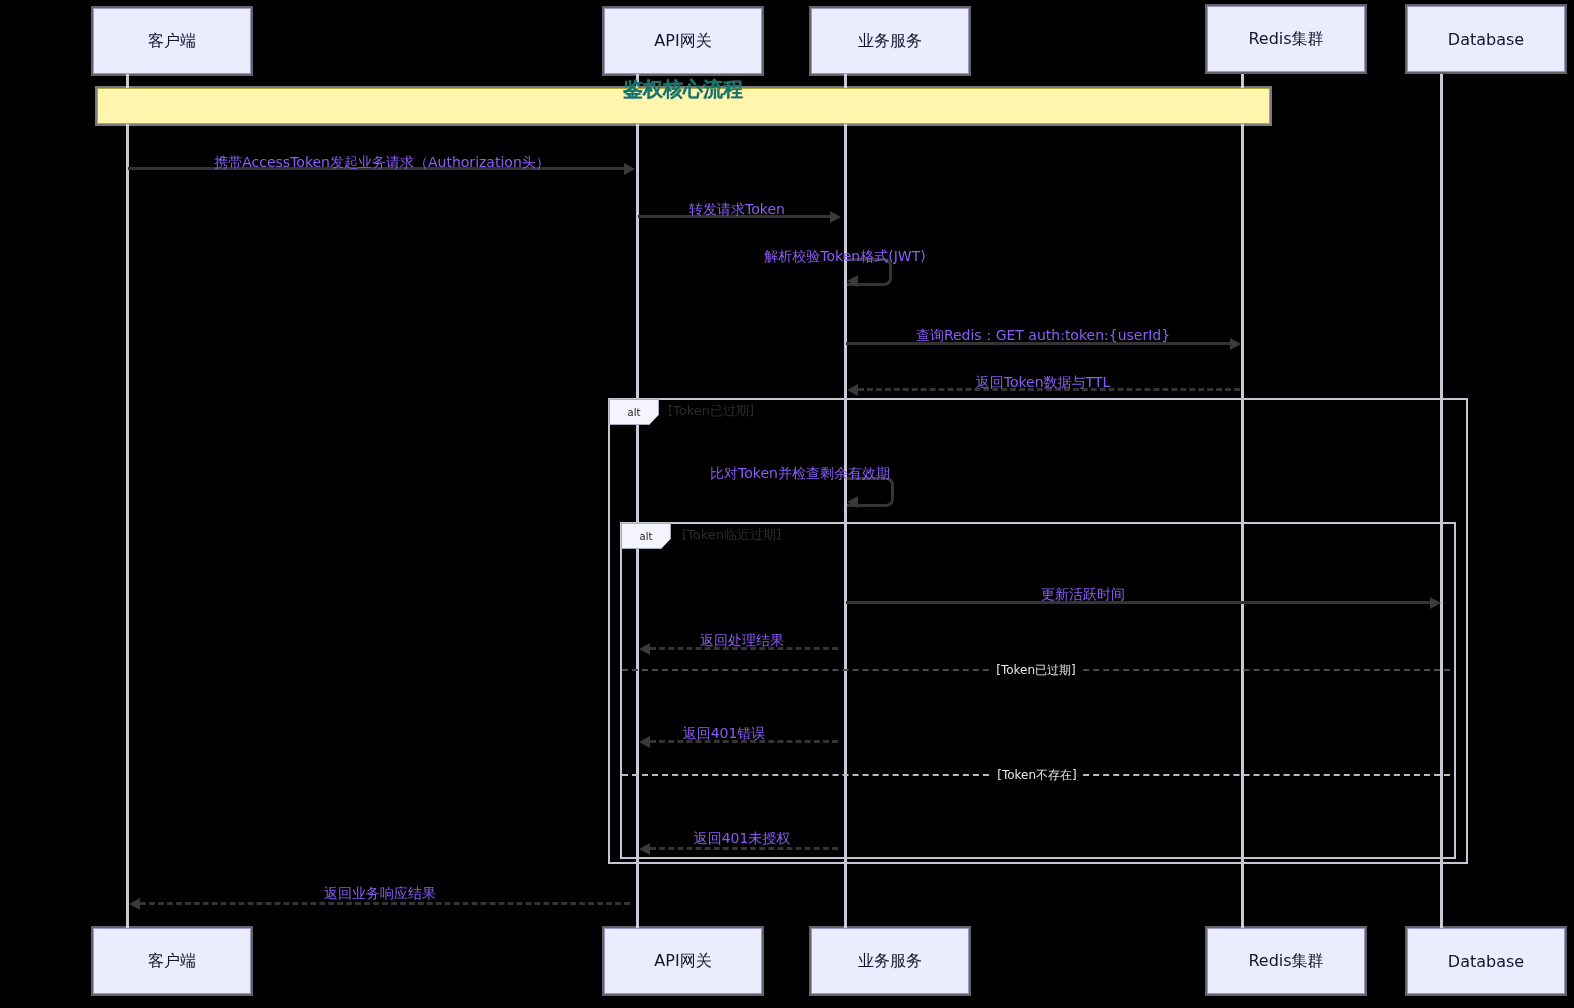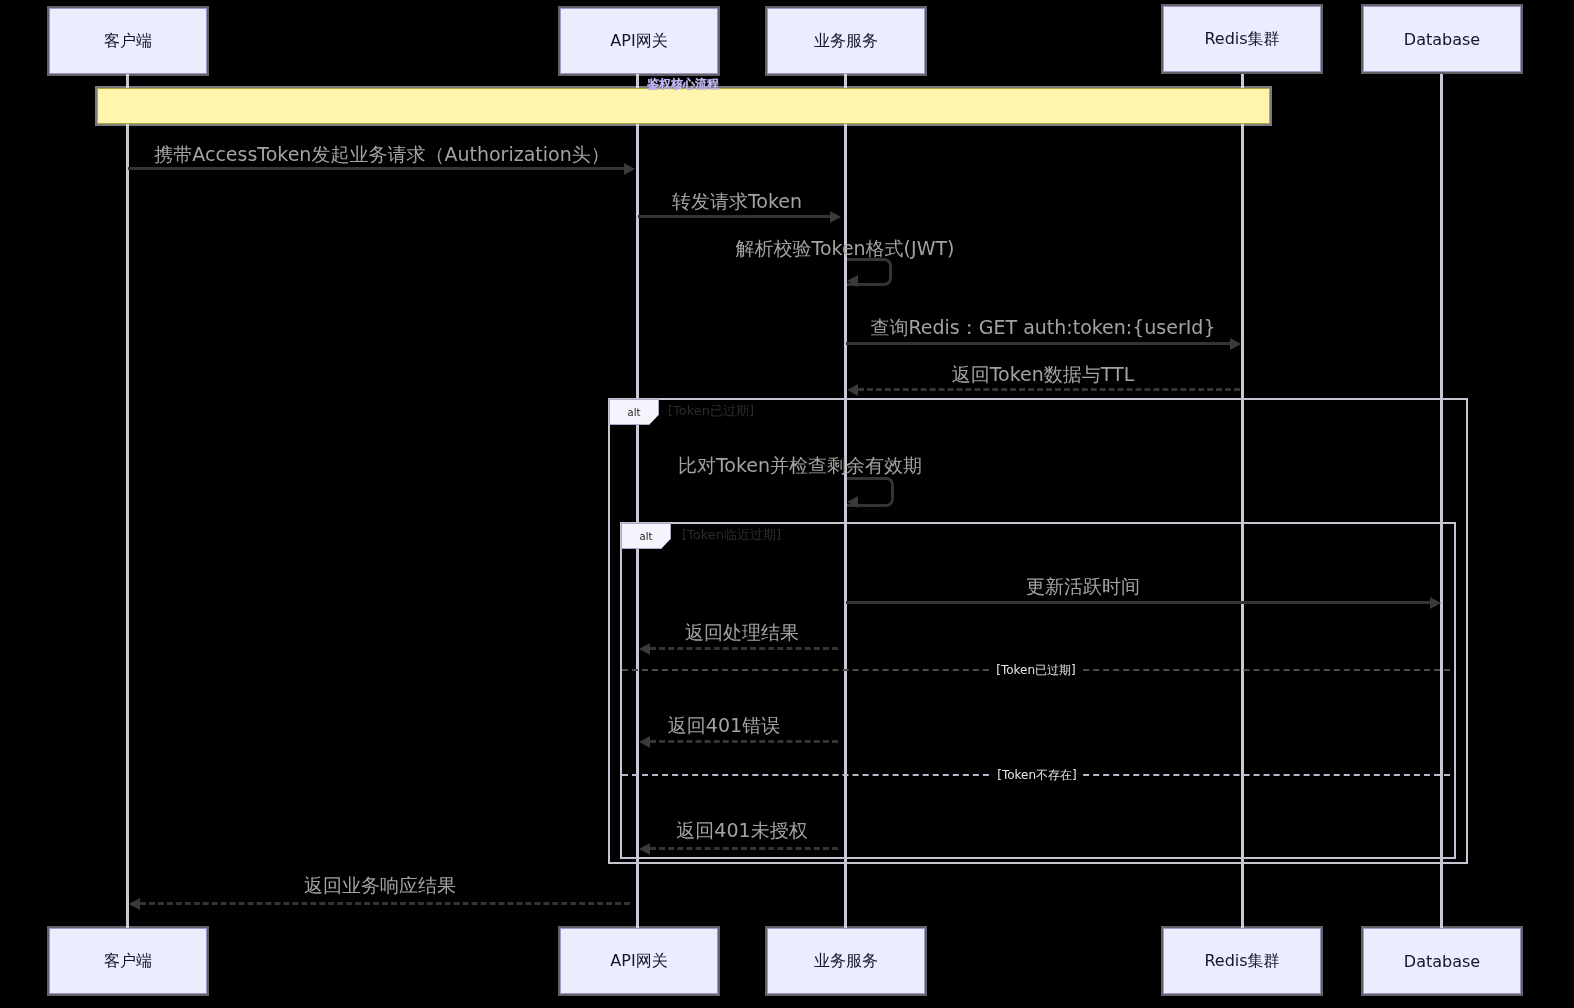--- a/index.html
+++ b/index.html
@@ -1,26 +1,26 @@
 <!DOCTYPE html>
 <html><head>
 <meta charset="utf-8">
 <style>
   html,body{margin:0;padding:0;background:#000;}
   #stage{position:relative;width:1574px;height:1008px;background:#000;overflow:hidden;
          font-family:"DejaVu Sans","Liberation Sans",sans-serif;}
   .actor{position:absolute;width:156px;height:64px;background:#ECECFF;border:1px solid #9A9AC4;
          box-shadow:0 0 0 2px rgba(215,215,232,.45);display:flex;align-items:center;justify-content:center;
-         font-size:16px;color:#14142a;z-index:3;}
+         font-size:16px;color:#14142a;z-index:3;margin-left:44px;}
   .life{position:absolute;top:74px;height:856px;width:3px;background:#C9C9D6;z-index:0;}
   .note{position:absolute;left:97px;top:88px;width:1171px;height:34px;background:#FFF5AD;
         border:1px solid #ABAB3C;box-shadow:0 0 0 2px rgba(222,222,234,.55);z-index:2;}
-  .note-title{position:absolute;left:683px;top:76px;transform:translateX(-50%);font-size:12px;font-weight:bold;
-        color:#c4b5fd;text-shadow:0 0 1px #8a8a8a;z-index:4;white-space:nowrap;}
-  .msg{position:absolute;transform:translateX(-50%);font-size:19px;color:#a3a3a3;white-space:nowrap;z-index:2;}
+  .note-title{position:absolute;left:683px;top:76px;transform:translateX(-50%);font-size:20px;font-weight:bold;
+        color:#0f766e;text-shadow:0 0 1px #8a8a8a;z-index:4;white-space:nowrap;}
+  .msg{position:absolute;transform:translateX(-50%);font-size:14px;color:#8b5cf6;white-space:nowrap;z-index:2;margin-top:12px;}
   .line{position:absolute;height:3px;background:#343434;z-index:1;}
   .dline{position:absolute;height:0;border-top:3px dashed #343434;z-index:1;}
   .ah-r{position:absolute;width:0;height:0;border-top:6px solid transparent;border-bottom:6px solid transparent;
         border-left:11px solid #3a3a3a;z-index:1;}
   .ah-l{position:absolute;width:0;height:0;border-top:6px solid transparent;border-bottom:6px solid transparent;
         border-right:11px solid #3a3a3a;z-index:1;}
   .selfloop{position:absolute;border:3px solid #343434;border-left:none;border-radius:0 8px 8px 0;z-index:1;}
   .altframe{position:absolute;border:2px solid #C6C6D2;background:transparent;z-index:1;}
   .alttag{position:absolute;width:48px;height:24px;background:#F4F4FC;border:1px solid #ABABC4;
           display:flex;align-items:center;justify-content:center;font-size:10px;color:#1d1d1d;

